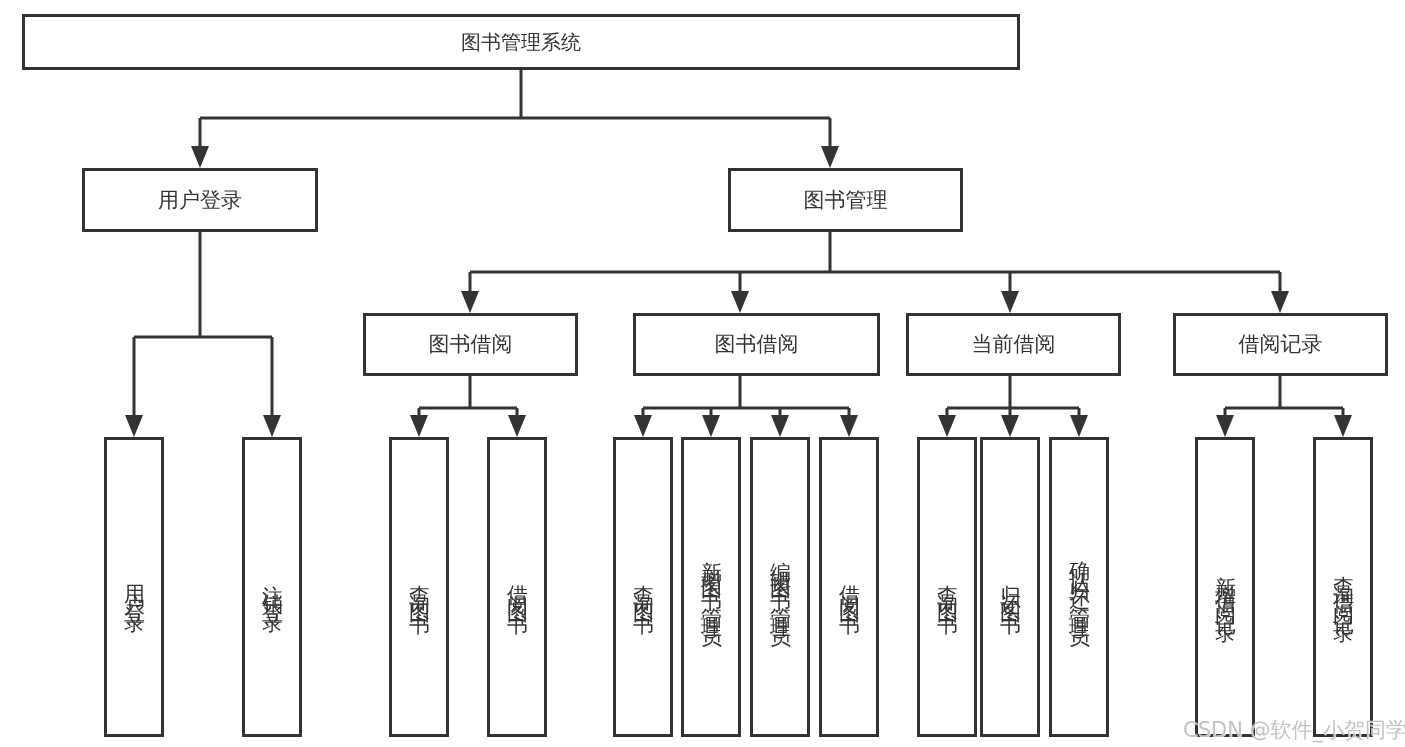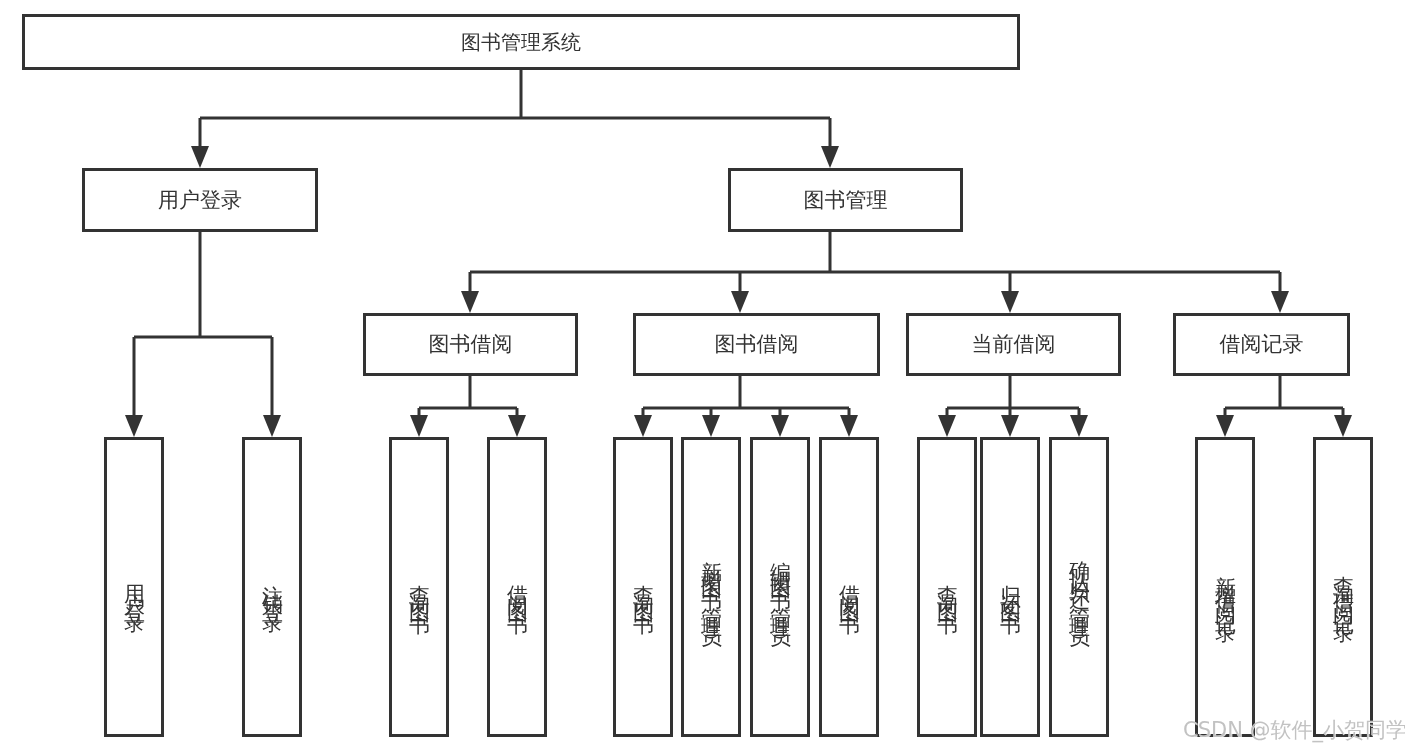--- a/index.html
+++ b/index.html
@@ -110,21 +110,21 @@
 
   <div class="node" style="left:363px; top:313px; width:215px; height:63px;">
     <span>图书借阅</span>
   </div>
   <div class="node" style="left:633px; top:313px; width:247px; height:63px;">
     <span>图书借阅</span>
   </div>
   <div class="node" style="left:906px; top:313px; width:215px; height:63px;">
     <span>当前借阅</span>
   </div>
-  <div class="node" style="left:1173px; top:313px; width:177px; height:63px;">
+  <div class="node" style="left:1173px; top:313px; width:215px; height:63px;">
     <span>借阅记录</span>
   </div>
 
   <div class="node v" style="left:104px; top:437px; width:60px; height:300px;">
     <span>用户登录</span>
   </div>
   <div class="node v" style="left:242px; top:437px; width:60px; height:300px;">
     <span>注销登录</span>
   </div>
 

